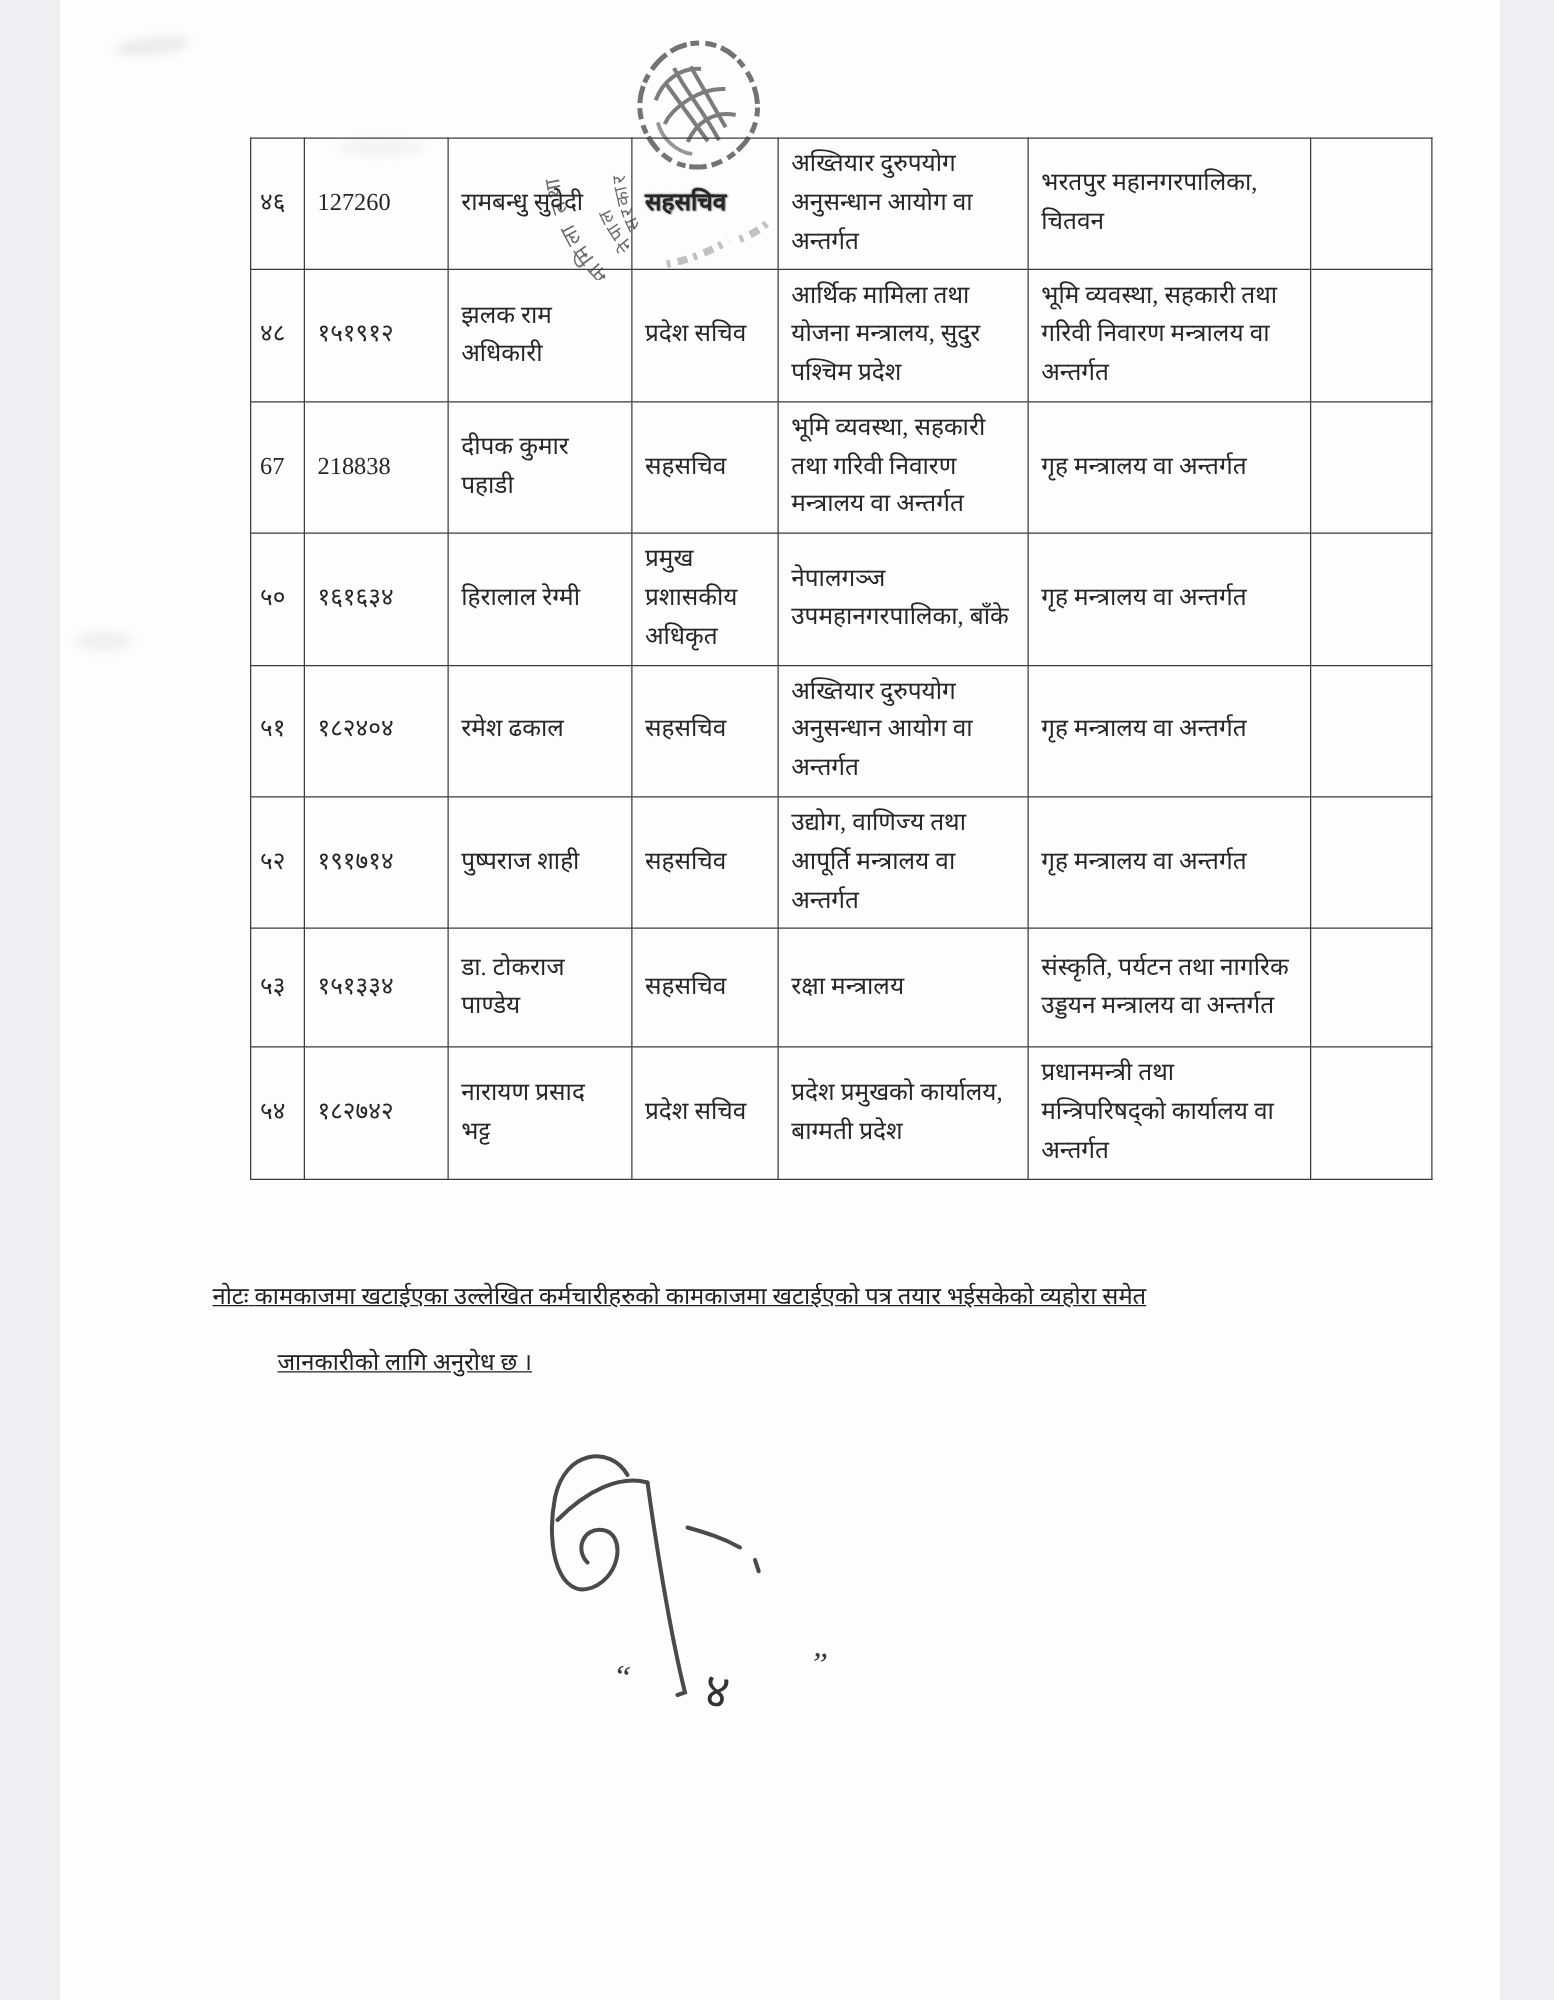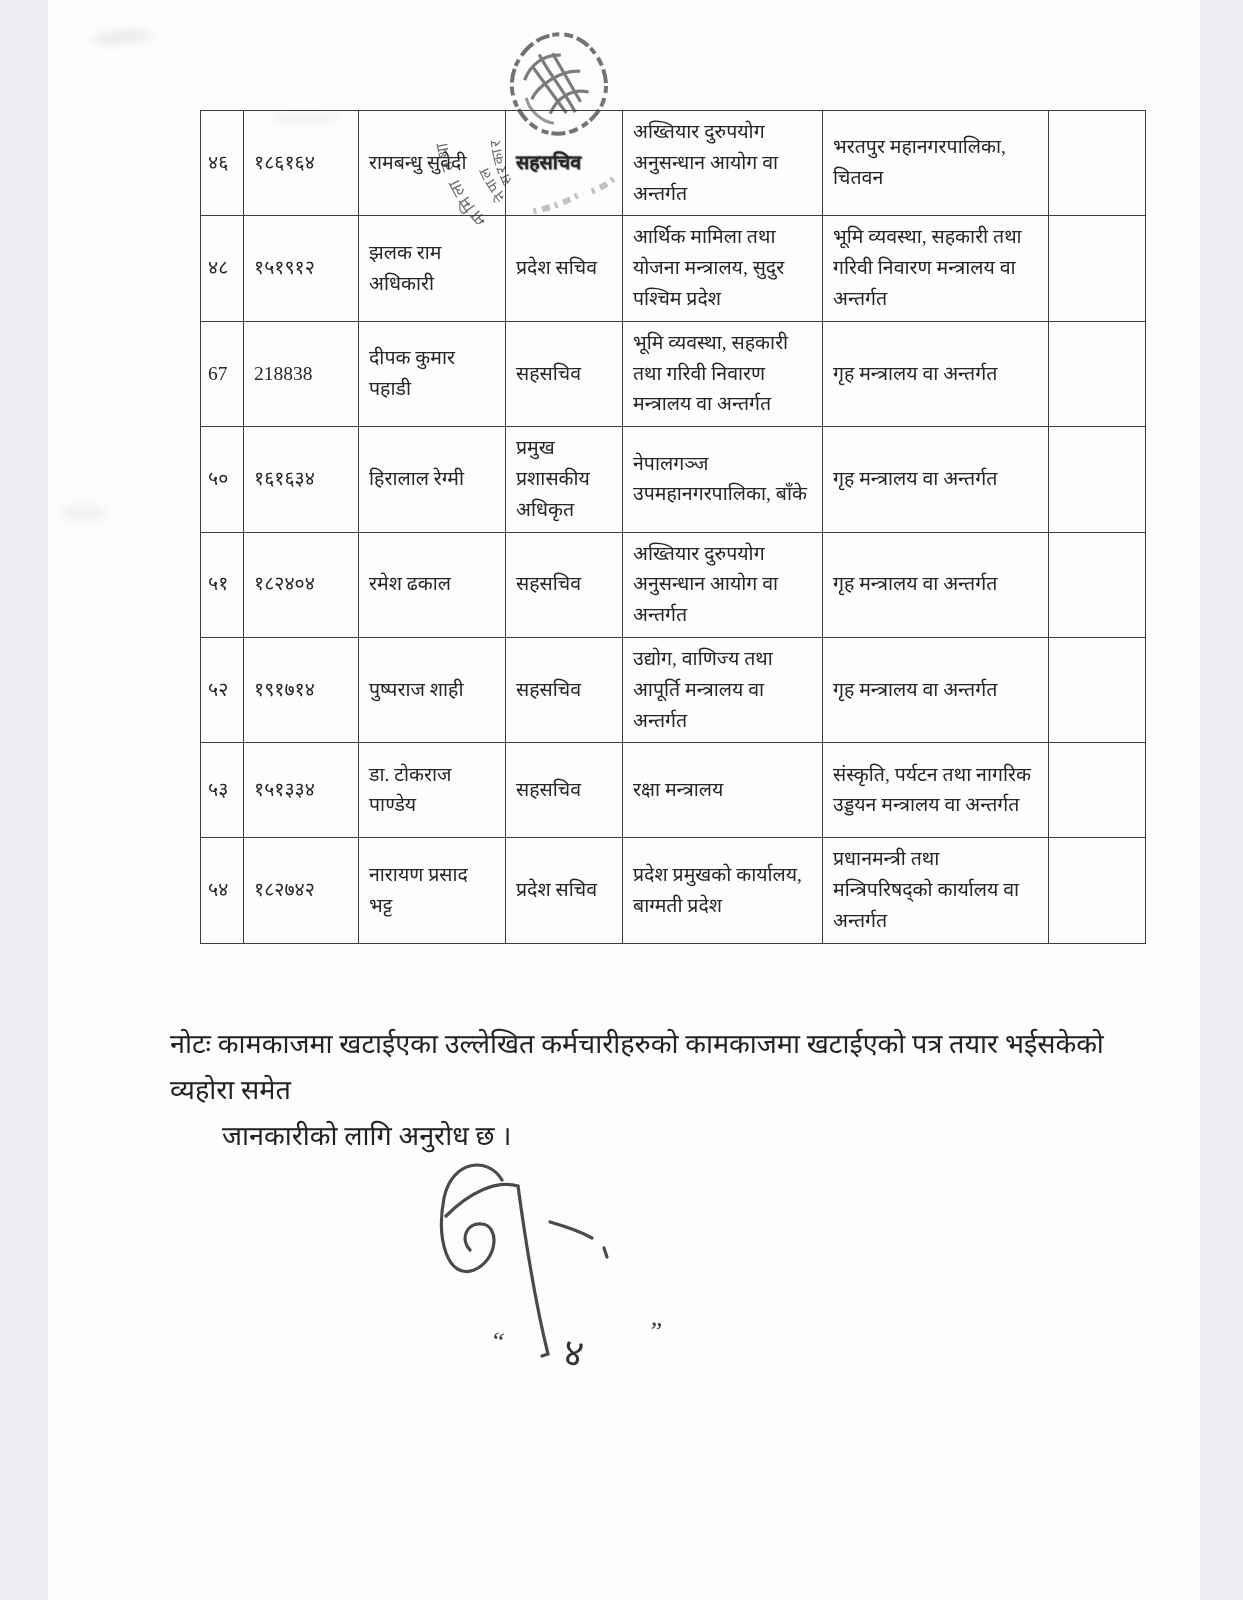--- a/index.html
+++ b/index.html
@@ -40,24 +40,25 @@
   table.doc tr.r7{height:97px;}
   table.doc tr.r8{height:95px;font-family:Liberation Serif, serif;}
   table.doc tr.r9{height:103px;}
   .stamped{font-weight:bold;text-shadow:0 0 2px rgba(40,40,40,.65), 1px 1px 0 rgba(60,60,60,.3);}
 
   .stamp{position:absolute;left:408px;top:-6px;width:270px;height:230px;pointer-events:none;}
   .stamp svg{filter:blur(.5px);opacity:.88;}
 
   .note{
     position:absolute;left:170px;top:1022px;width:950px;
-    font-size:27px;line-height:1.7;color:#222;
+    font-size:19px;line-height:1.7;color:#222;
     filter:blur(.2px);
-  }
-  .note .line2{display:block;margin-left:52px;}
+    text-decoration:underline;
+  }
+  .note .line2{display:block;margin-left:52px;margin-top:21px;}
 
   .signature{position:absolute;left:400px;top:1130px;width:280px;height:250px;}
   .pagenum{
     position:absolute;left:492px;top:1305px;width:200px;height:80px;
     font-size:30px;color:#3a3a3a;filter:blur(.3px);
   }
   .pagenum .q{position:absolute;font-size:26px;letter-spacing:2px;}
   .pagenum .q.open{left:0;top:22px;transform:rotate(10deg);}
   .pagenum .q.close{left:158px;top:12px;transform:rotate(6deg);}
   .pagenum .val{position:absolute;left:72px;top:20px;font-size:38px;transform:rotate(9deg);color:#333;}
@@ -102,21 +103,21 @@
       <col style="width:115px">
       <col style="width:147px">
     <col style="width:117px">
       <col style="width:200px">
       <col style="width:226px">
       <col style="width:97px">
   </colgroup>
   <tbody>
     <tr class="r1">
       <td class="c-sn">४६</td>
-      <td>१८६१६४</td>
+      <td>127260</td>
       <td>रामबन्धु सुवेदी</td>
       <td class="stamped">सहसचिव</td>
       <td>अख्तियार दुरुपयोग अनुसन्धान आयोग वा अन्तर्गत</td>
       <td>भरतपुर महानगरपालिका, चितवन</td>
       <td></td>
     </tr>
     <tr class="r3">
       <td class="c-sn">४८</td>
       <td>१५१९१२</td>
       <td>झलक राम अधिकारी</td>

